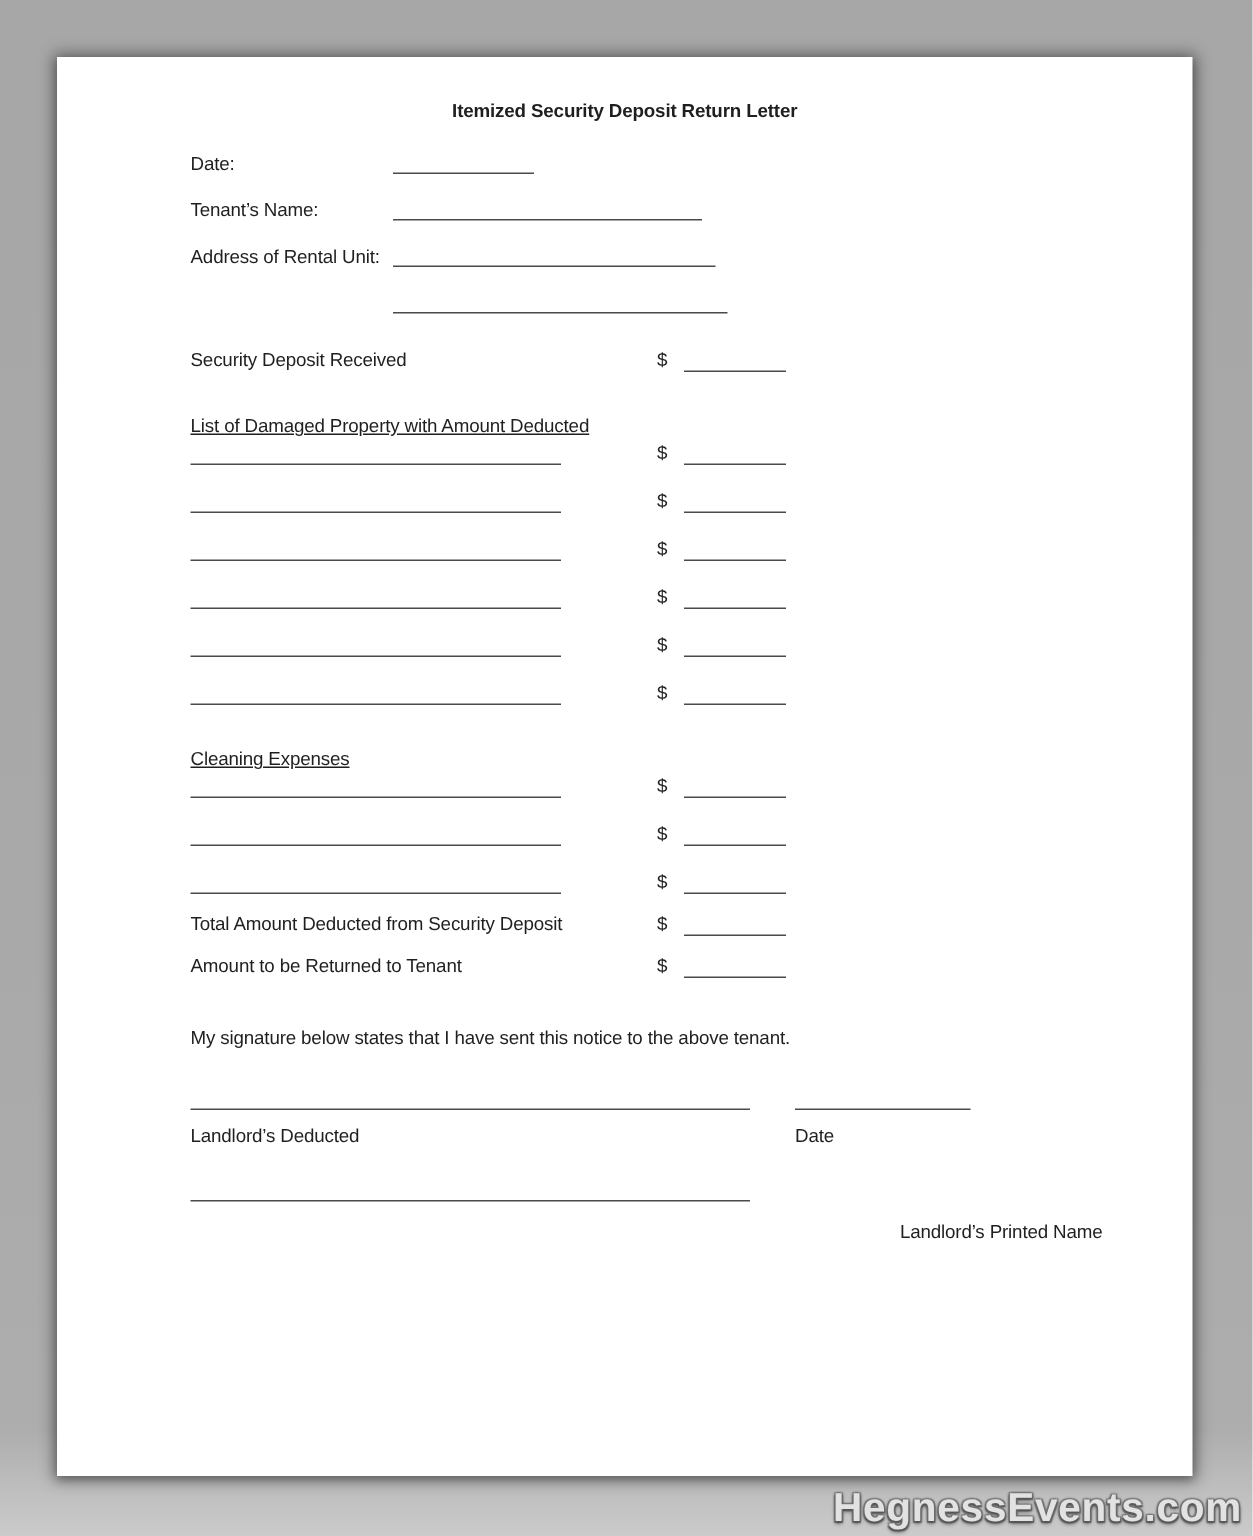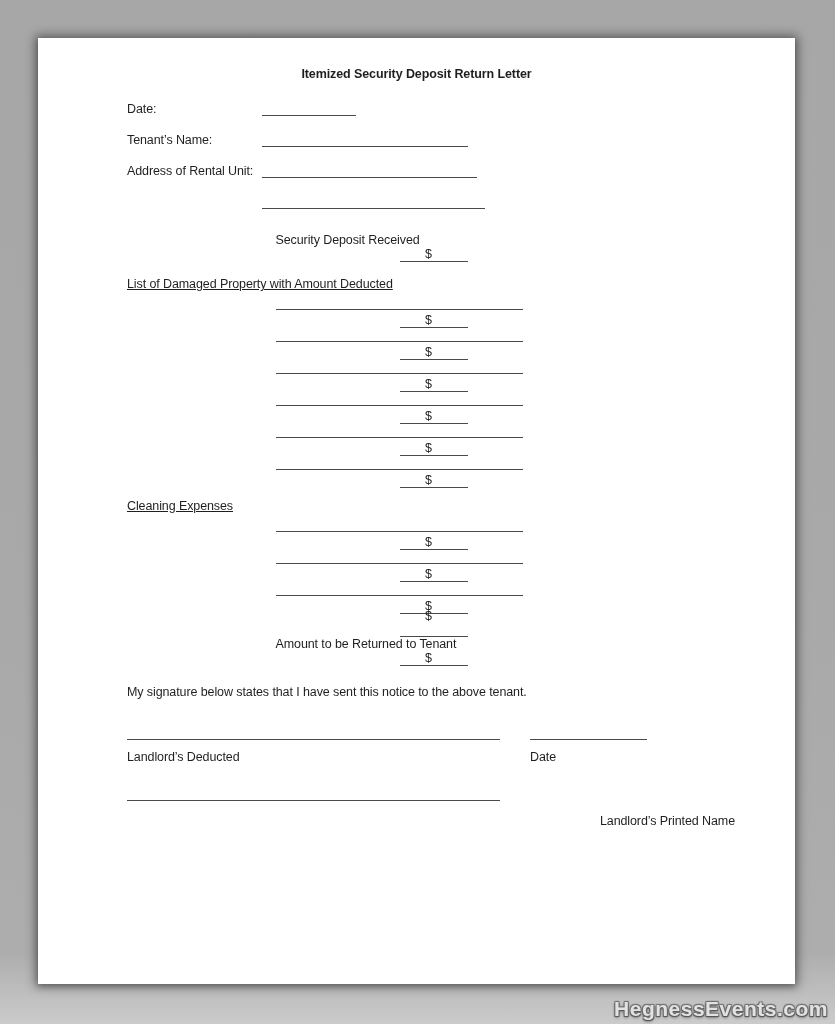--- a/index.html
+++ b/index.html
@@ -42,21 +42,21 @@
   
   .field-row { display: flex; align-items: flex-end; height: 31px; }
   .flabel { width: 135px; white-space: nowrap; }
   .w94  { width: 94px; }
   .w206 { width: 206px; }
   .w215 { width: 215px; }
   .w223 { width: 223px; }
 
   
   .amounts { margin-top: 24px; }
-  .amount-row { display: flex; align-items: center; height: 28px; flex-direction: column; }
+  .amount-row { display: flex; align-items: flex-start; height: 28px; }
   .amount-col { width: 311px; white-space: nowrap; }
   .item-line { width: 247px; }
   .dollar { width: 12px; }
   .amount-line { width: 68px; margin-left: 6px; }
   .section-heading { height: 30px; display: flex; align-items: flex-end; white-space: nowrap; text-decoration: underline; }
   .pad-after-heading { margin-top: 4px; }
 
   
   .sig-block { margin-top: 20px; }
   .statement { white-space: nowrap; }
@@ -66,21 +66,21 @@
   .date-line { width: 117px; }
   .sig-labels { display: flex; margin-top: 10px; }
   .sig-label-col { width: 403px; }
   .printed-line-row { margin-top: 22px; }
   .printed-label { margin-top: 10px; text-align: right; }
 
   
   .watermark {
     position: absolute;
     right: 7px; bottom: 3px;
-    font-size: 21px;
+    font-size: 27px;
     font-weight: bold;
     letter-spacing: 0.5px;
     color: #e2e2e2;
     text-shadow:
       -1px -1px 1px #6e6e6e,
        1px -1px 1px #6e6e6e,
       -1px  1px 1px #565656,
        1px  1px 1px #565656,
        0 2px 3px rgba(0,0,0,0.35);
   }
@@ -187,20 +187,21 @@
         </div>
           <div class="amount-row pad-after-heading">
           <span class="amount-col">
             <span class="fill-line item-line"></span>
           </span>
           <span class="dollar">$</span>
           <span class="fill-line amount-line"></span>
         </div>
 
         <div class="amount-row">
+          <span class="amount-col">Total Amount Deducted from Security Deposit</span>
           <span class="dollar">$</span>
           <span class="fill-line amount-line"></span>
         </div>
 
         <div class="amount-row">
           <span class="amount-col">Amount to be Returned to Tenant</span>
           <span class="dollar">$</span>
           <span class="fill-line amount-line"></span>
         </div>
 

